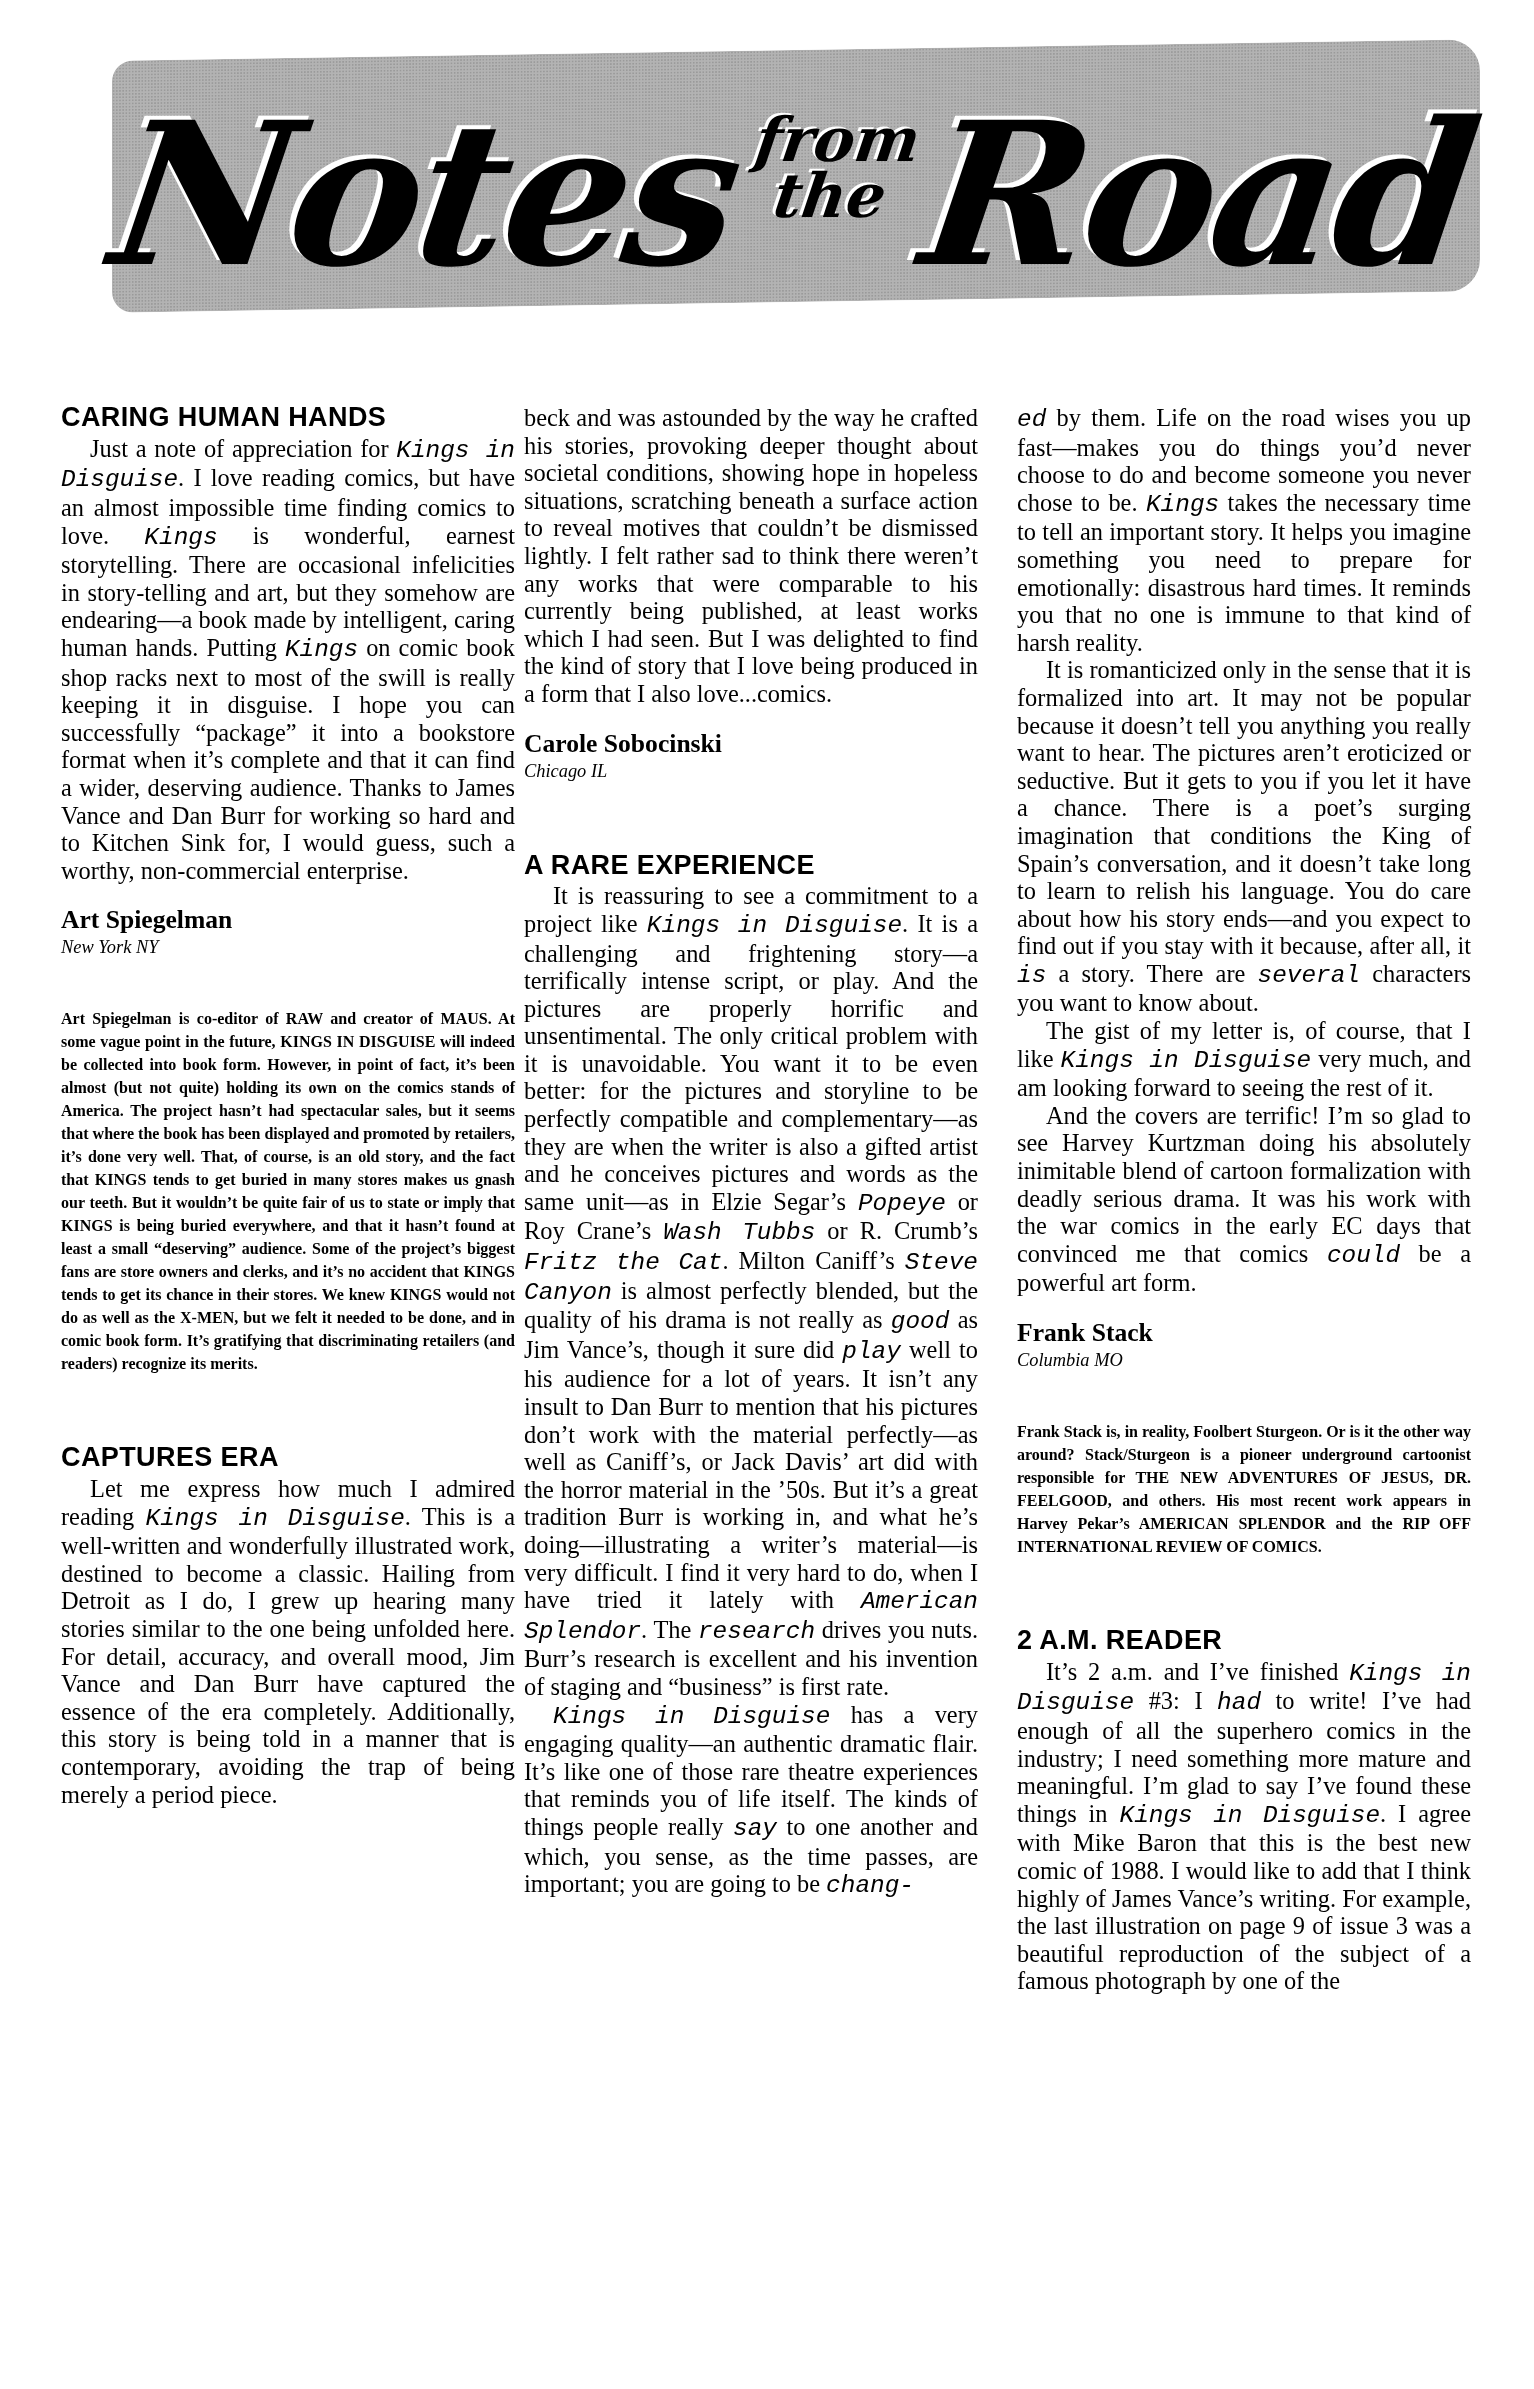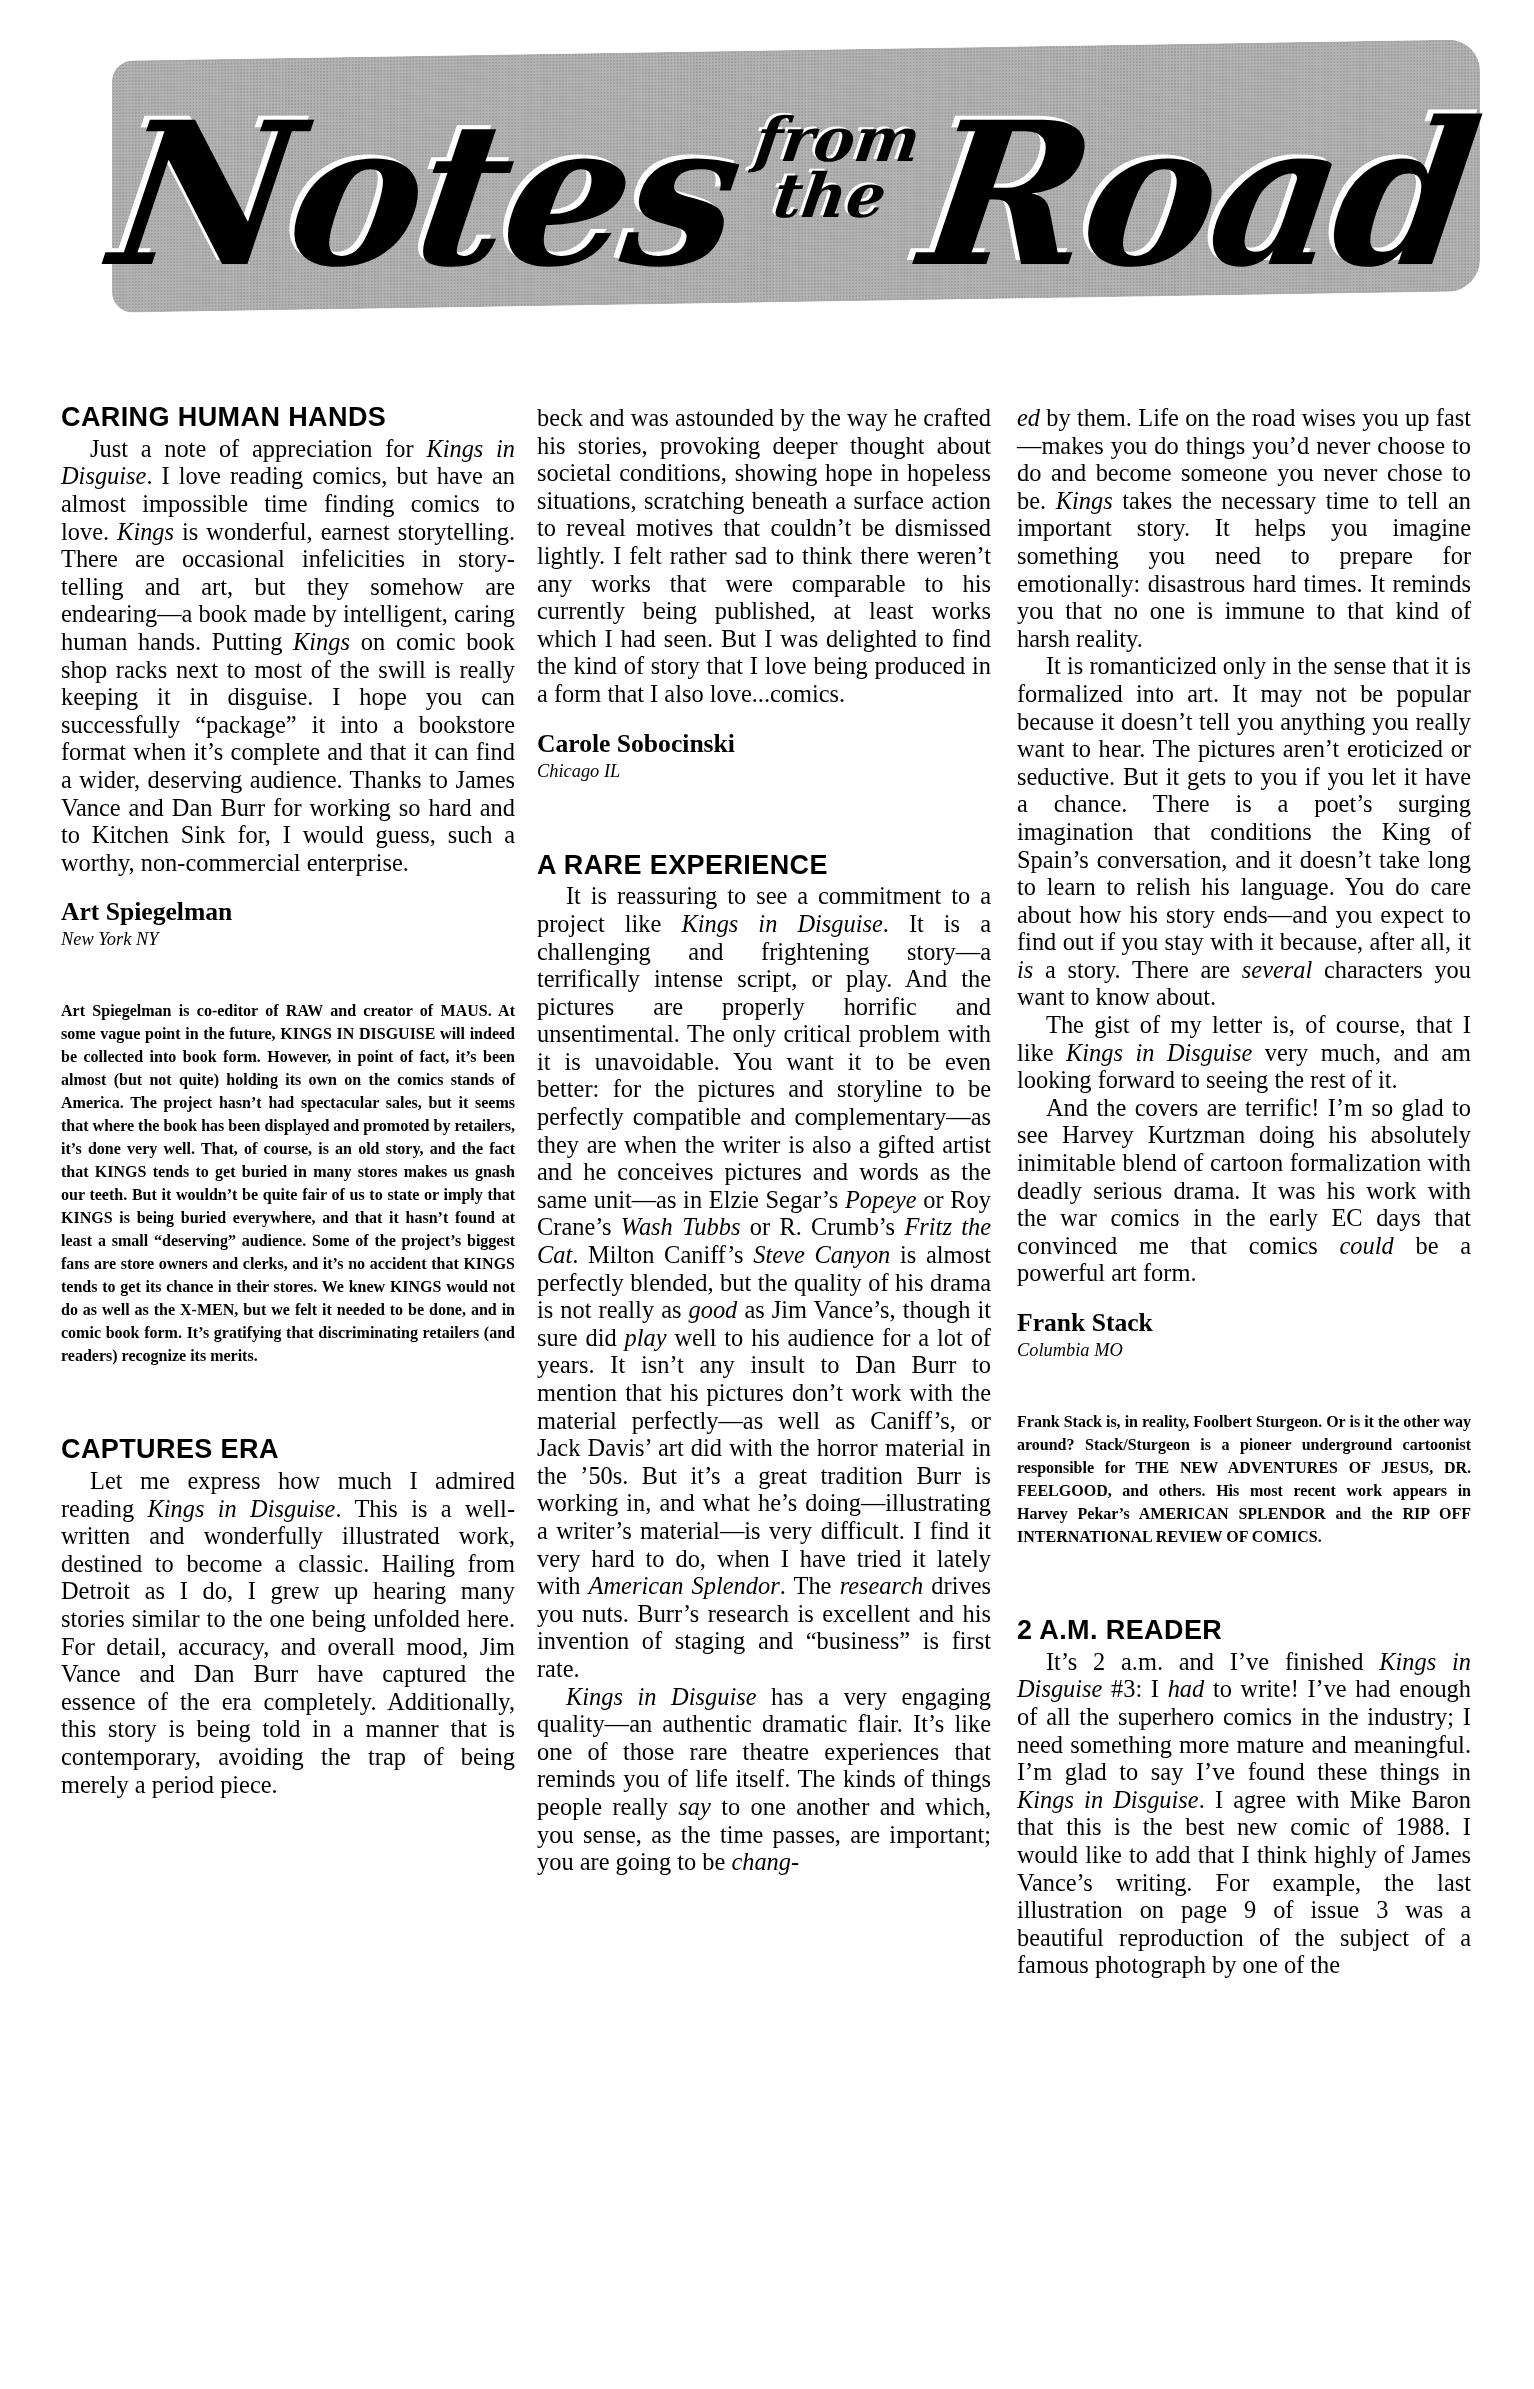--- a/index.html
+++ b/index.html
@@ -28,29 +28,29 @@
     font-family: "DejaVu Serif", serif; font-style: italic; font-weight: bold;
     font-size: 61px; line-height: 0.92; color: #000; margin: 0 14.4px;
     text-shadow: -3.2px -2.4px 0 #ffffff;
     transform: skewX(-8deg) translateY(-8px);
   }
   .col {
     position: absolute; top: 404px; width: 454px;
     font-family: "Liberation Serif", serif; font-size: 24.4px; line-height: 27.6px;
   }
   .col1 { left: 61px; }
-  .col2 { left: 537px; }
+  .col2 { left: 524px; }
   .col3 { left: 1017px; }
   .hd {
     font-family: "Liberation Sans", sans-serif; font-weight: bold;
     font-size: 27px; text-align: left; margin: 0 0 3.2px 0; letter-spacing: 0.4px;
   }
   .p { text-align: justify; text-indent: 29px; margin: 0; }
   .p.noindent { text-indent: 0; }
-  .p i { font-style: italic; }
+  .p i { font-style: italic; font-family: Liberation Mono, monospace; }
   .sig-name { font-weight: bold; font-size: 25.6px; margin-top: 21px; line-height: 30px; }
   .sig-loc { font-size: 18.4px; line-height: 24px; font-style: italic; }
   .note {
     font-weight: bold; font-size: 16px; line-height: 23px; text-align: justify; margin: 0;
   }
   .gap-md { height: 48px; }
   .gap-lg { height: 69px; }
 </style>
 </head>
 <body>

